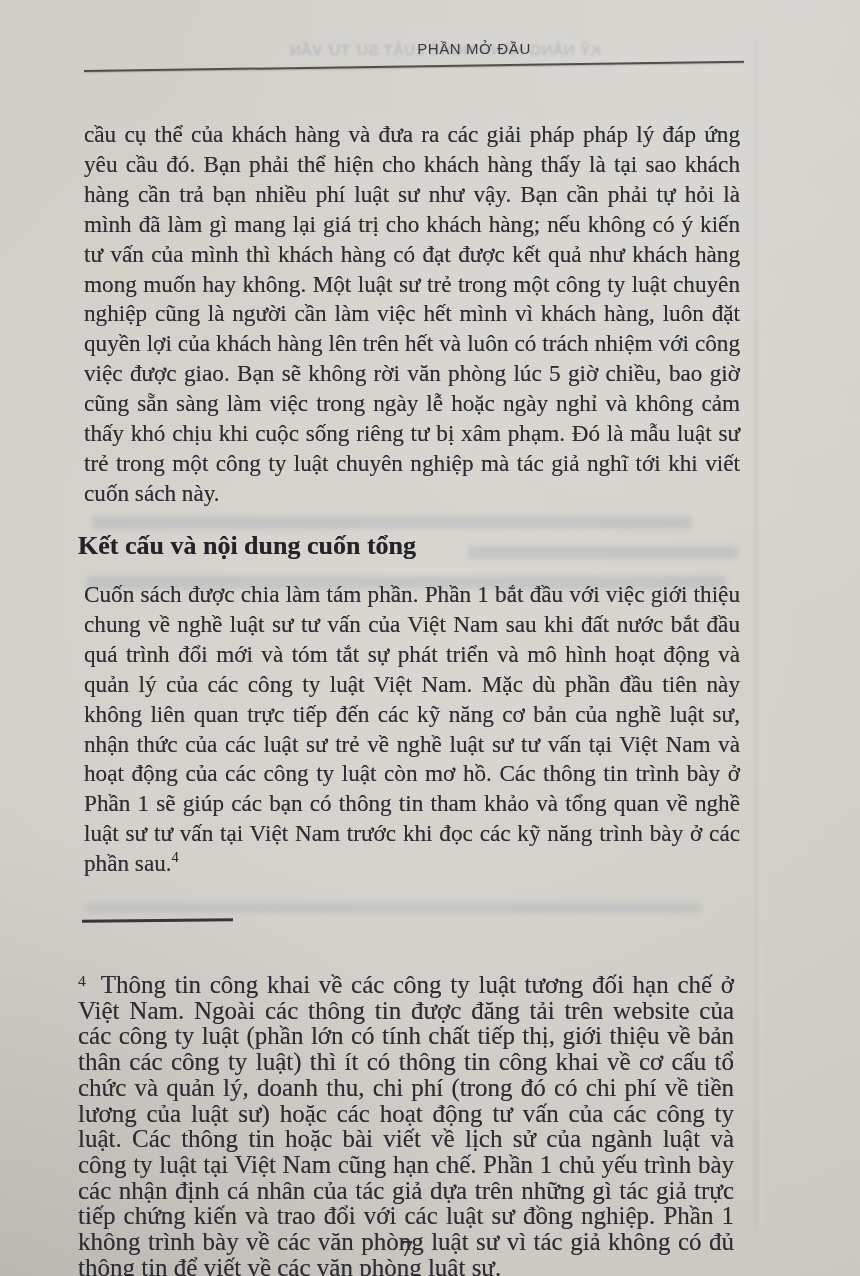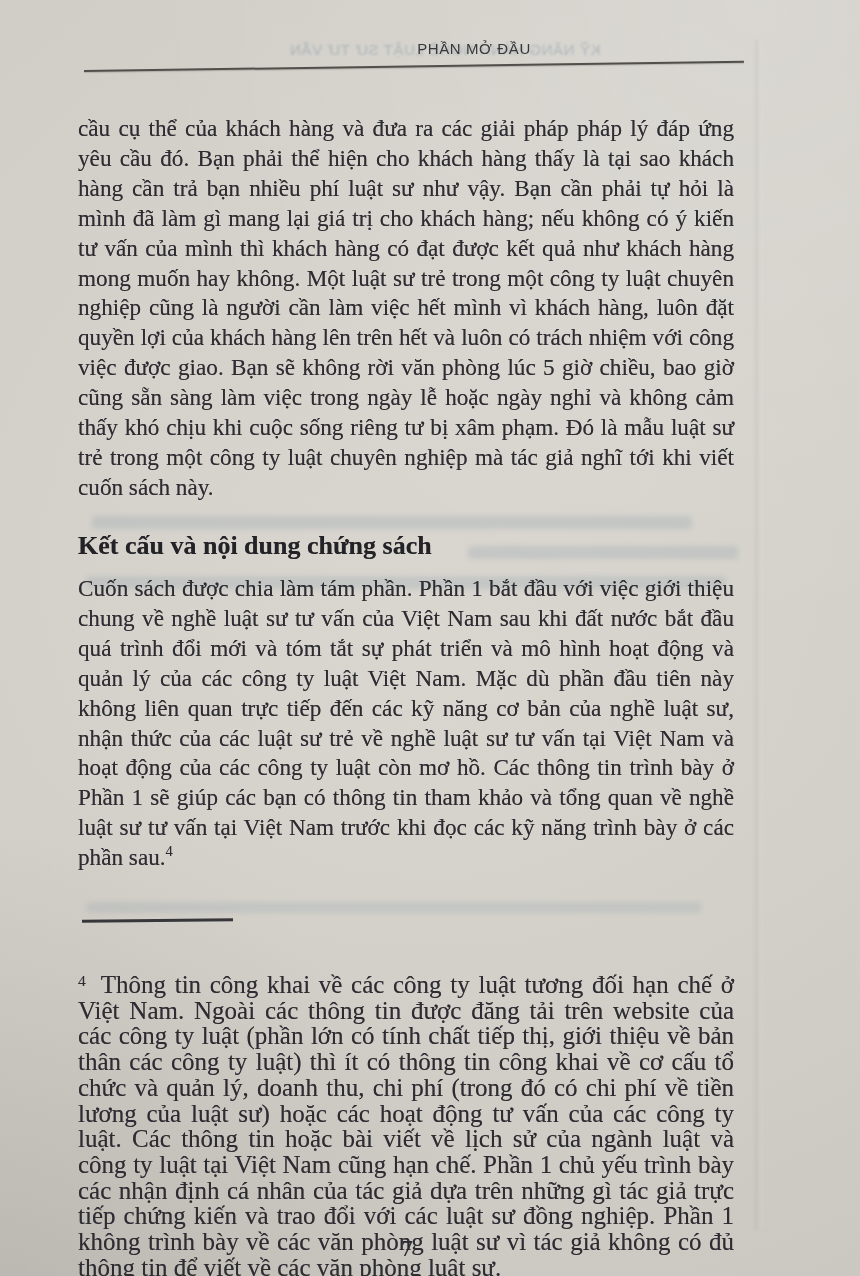--- a/index.html
+++ b/index.html
@@ -66,21 +66,21 @@
     left: 84px; top: 70px; width: 660px; height: 2px;
     background: #514f4b;
     transform: rotate(-0.8deg);
     transform-origin: left center;
     box-shadow: 0 1px 1px rgba(80,78,74,.25);
   }
 
   
   .col { left: 78px; width: 656px; color: #2d2c32; }
   .body-p {
-    margin: 0;
+    margin: 6px;
     font-size: 23.2px;
     line-height: 29.9px;
     text-align: justify;
     text-shadow: 0 0 .6px rgba(45,44,50,.55);
   }
   .p1 { top: 114px; }
   .p2 { top: 574px; }
   .section-heading {
     top: 531px;
     margin: 0;
@@ -130,20 +130,20 @@
 <div class="layer ghost-bar gb1"></div>
 <div class="layer ghost-bar gb2"></div>
 <div class="layer ghost-bar gb3"></div>
 <div class="layer ghost-bar gb4"></div>
 
 <div class="layer running-header">PHẦN MỞ ĐẦU</div>
 <div class="layer header-rule"></div>
 
 <p class="layer col body-p p1">cầu cụ thể của khách hàng và đưa ra các giải pháp pháp lý đáp ứng yêu cầu đó.  Bạn phải thể hiện cho khách hàng thấy là tại sao khách hàng cần trả bạn nhiều phí luật sư như vậy.  Bạn cần phải tự hỏi là mình đã làm gì mang lại giá trị cho khách hàng; nếu không có ý kiến tư vấn của mình thì khách hàng có đạt được kết quả như khách hàng mong muốn hay không.  Một luật sư trẻ trong một công ty luật chuyên nghiệp cũng là người cần làm việc hết mình vì khách hàng, luôn đặt quyền lợi của khách hàng lên trên hết và luôn có trách nhiệm với công việc được giao.  Bạn sẽ không rời văn phòng lúc 5 giờ chiều, bao giờ cũng sẵn sàng làm việc trong ngày lễ hoặc ngày nghỉ và không cảm thấy khó chịu khi cuộc sống riêng tư bị xâm phạm.  Đó là mẫu luật sư trẻ trong một công ty luật chuyên nghiệp mà tác giả nghĩ tới khi viết cuốn sách này.</p>
 
-<h2 class="layer col section-heading">Kết cấu và nội dung chứng sách</h2>
+<h2 class="layer col section-heading">Kết cấu và nội dung cuốn tổng</h2>
 
 <p class="layer col body-p p2"><span>Cuốn sách được chia làm tám phần.  Phần 1 bắt đầu với việc giới thiệu chung về nghề luật sư tư vấn của Việt Nam sau khi đất nước bắt đầu quá trình đổi mới và tóm tắt sự phát triển và mô hình hoạt động và quản lý của các công ty luật Việt Nam.  Mặc dù phần đầu tiên này không liên quan trực tiếp đến các kỹ năng cơ bản của nghề luật sư, nhận thức của các luật sư trẻ về nghề luật sư tư vấn tại Việt Nam và hoạt động của các công ty luật còn mơ hồ.  Các thông tin trình bày ở Phần 1 sẽ giúp các bạn có thông tin tham khảo và tổng quan về nghề luật sư tư vấn tại Việt Nam trước khi đọc các kỹ năng trình bày ở các phần sau.</span><sup class="note-ref">4</sup></p>
 
 <div class="layer footnote-rule"></div>
 <div class="layer col footnote"><sup class="note-ref">4</sup><span>Thông tin công khai về các công ty luật tương đối hạn chế ở Việt Nam.  Ngoài các thông tin được đăng tải trên website của các công ty luật (phần lớn có tính chất tiếp thị, giới thiệu về bản thân các công ty luật) thì ít có thông tin công khai về cơ cấu tổ chức và quản lý, doanh thu, chi phí (trong đó có chi phí về tiền lương của luật sư) hoặc các hoạt động tư vấn của các công ty luật.  Các thông tin hoặc bài viết về lịch sử của ngành luật và công ty luật tại Việt Nam cũng hạn chế.  Phần 1 chủ yếu trình bày các nhận định cá nhân của tác giả dựa trên những gì tác giả trực tiếp chứng kiến và trao đổi với các luật sư đồng nghiệp.  Phần 1 không trình bày về các văn phòng luật sư vì tác giả không có đủ thông tin để viết về các văn phòng luật sư.</span></div>
 
 <div class="layer page-number">7</div>
 
 </body></html>

